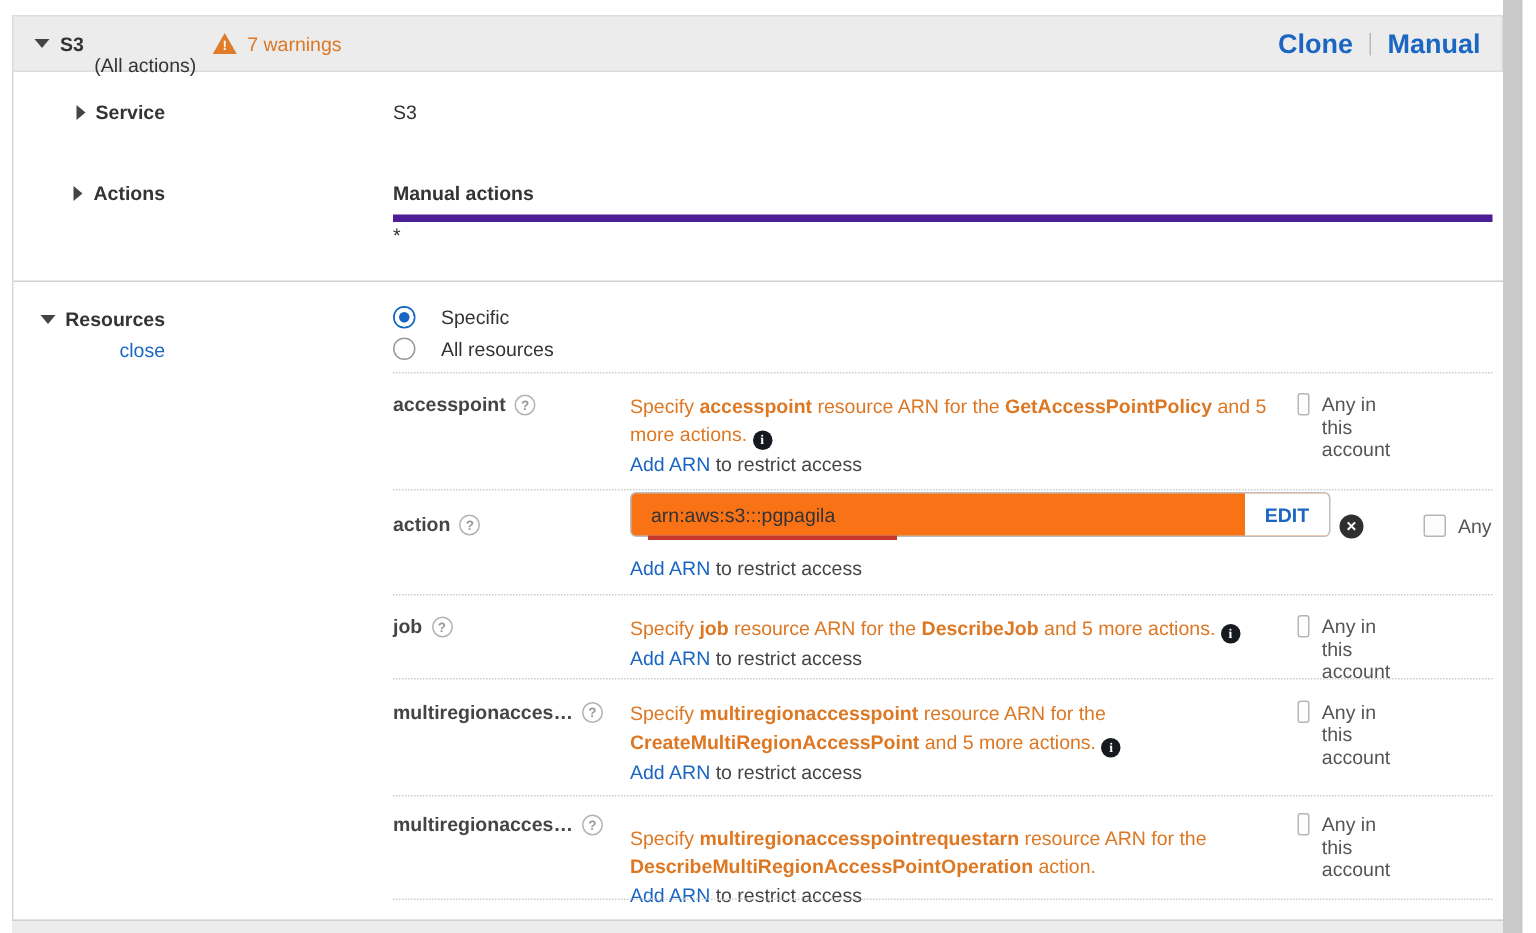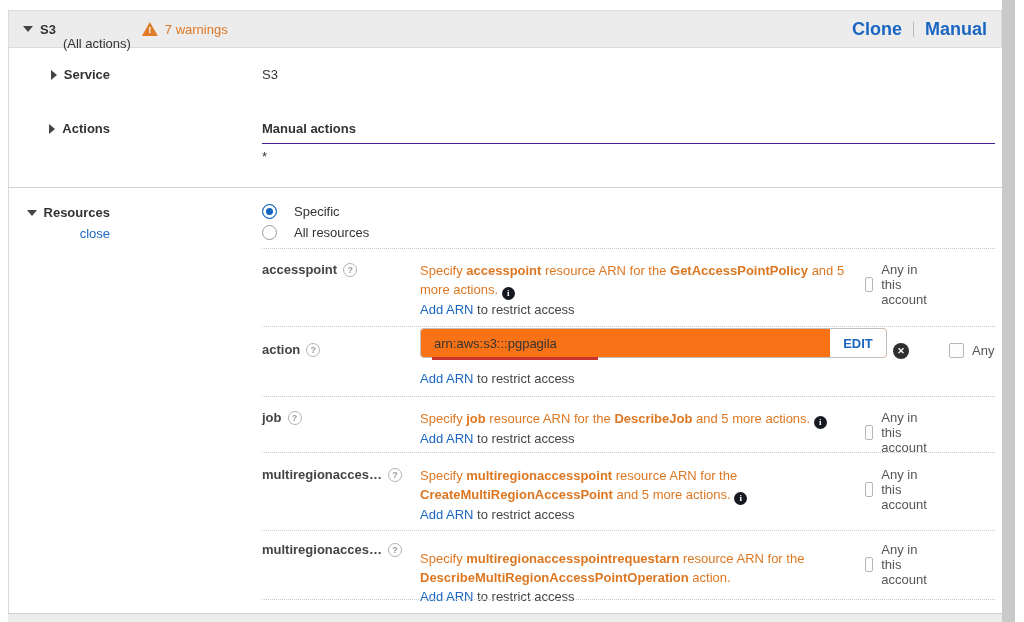--- a/index.html
+++ b/index.html
@@ -26,21 +26,21 @@
   .spacer { flex:1; }
   .hdr-btn { color:#1a66c2; font-weight:bold; font-size:18px; text-decoration:none; cursor:pointer; }
   .vdiv { width:1px; height:15px; background:#b9b9b9; margin:0 4px; }
 
   
   .sec-label { display:flex; align-items:center; gap:7px; }
   .sec-label b { color:#333; font-weight:bold; }
   .right-col { right:774px; }               
 
   .value-text { color:#333; }
-  .group-title { left:262px; width:733px; border-bottom:1px solid #4c1d95; padding-bottom:7px;
+  .group-title { left:262px; width:733px; border-bottom:5px solid #4c1d95; padding-bottom:7px;
                  font-weight:bold; color:#333; }
   .divider { left:9px; width:993px; border-top:1px solid #d0d0d0; }
   .dotted { left:262px; width:733px; border-top:1px dotted #ccc; }
 
   
   .radio-row { display:flex; align-items:center; gap:17px; }
   .radio { width:15px; height:15px; border-radius:50%; background:#fff; border:1px solid #9a9a9a; }
   .radio.sel { background:#1566c0; border:1px solid #1566c0; box-shadow:inset 0 0 0 3px #fff; }
   .link { color:#1a66c2; text-decoration:none; cursor:pointer; }
 
@@ -49,21 +49,21 @@
   .q-icon { width:14px; height:14px; border-radius:50%; border:1px solid #b3b3b3; color:#999;
             font-size:9px; font-weight:bold; display:inline-flex; align-items:center; justify-content:center; }
   .q-icon::after { content:"?"; }
   .desc { left:420px; width:452px; color:#dd7722; line-height:19px; }
   .desc b { font-weight:bold; color:#dd7722; }
   .info-icon { display:inline-flex; width:13px; height:13px; border-radius:50%; background:#16191f;
                color:#fff; font-size:9px; font-weight:bold; align-items:center; justify-content:center;
                vertical-align:-2px; }
   .info-icon::after { content:"i"; font-family:"Liberation Serif", serif; }
   .add-line { color:#444; }
-  .chk-row { display:flex; align-items:center; gap:8px; color:#555; }
+  .chk-row { display:flex; gap:8px; color:#555; }
   .chk { width:15px; height:15px; border:1px solid #b6b6b6; border-radius:2px; background:#fdfdfd; }
 
   
   .arn-box { left:420px; top:328px; width:467px; height:30px; background:#f97316;
              border:1px solid #bfbfbf; border-radius:4px; display:flex; align-items:center; }
   .arn-text { position:relative; padding-left:13px; color:#333; flex:1; }
   .red-underline { position:absolute; left:11px; top:21px; width:166px; height:3px; background:#c8372d; }
   .edit-btn { width:56px; height:100%; background:#fff; border-radius:0 3px 3px 0;
               display:flex; align-items:center; justify-content:center;
               color:#1a66c2; font-weight:bold; cursor:pointer; }

